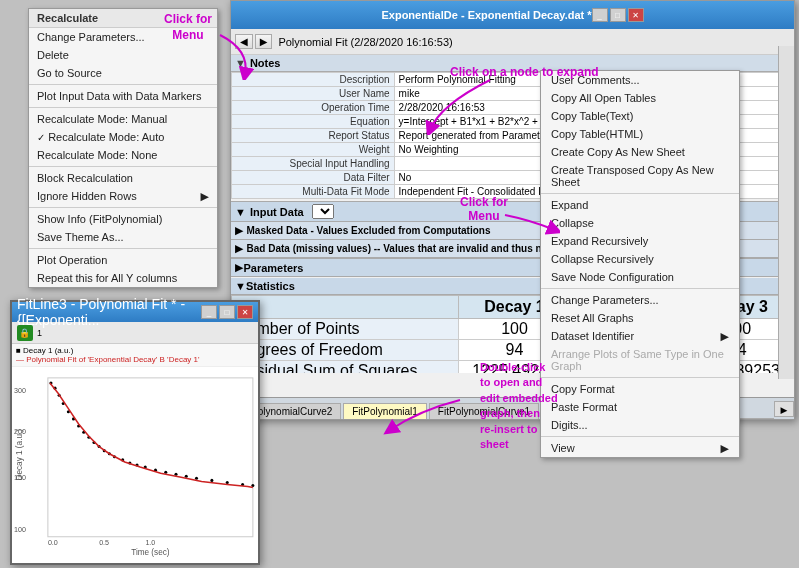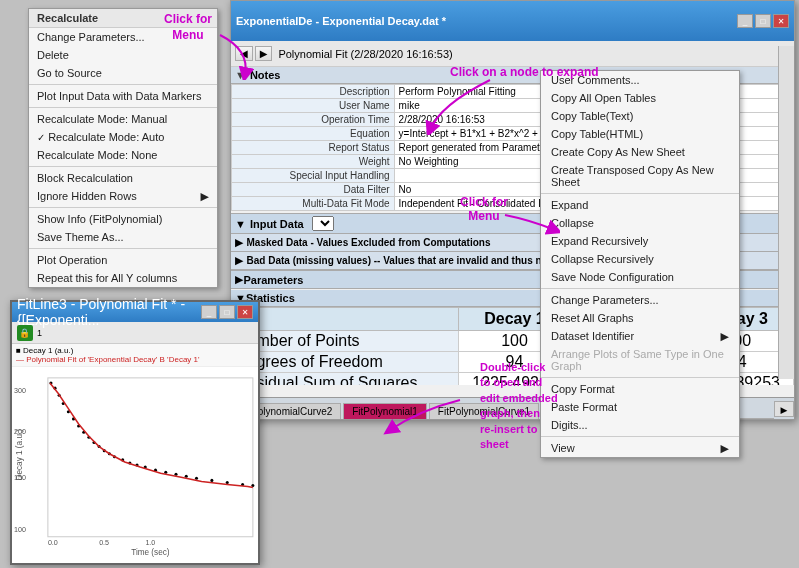--- a/index.html
+++ b/index.html
@@ -57,24 +57,24 @@
       width: 565px;
       height: 420px;
       background: #f0f0f0;
       border: 1px solid #999;
       box-shadow: 2px 2px 8px rgba(0,0,0,0.4);
       z-index: 50;
     }
     .window-titlebar {
       background: linear-gradient(to bottom, #4a9de0, #2e7cc4);
       color: white;
-      padding: 20px 5px;
+      padding: 14px 5px;
       display: flex;
       align-items: center;
-      justify-content: space-between;
+      justify-content: center;
       height: 22px;
     }
     .window-titlebar .title-text {
       font-size: 11px;
       font-weight: bold;
     }
     .titlebar-buttons {
       display: flex;
       gap: 2px;
     }
@@ -258,21 +258,21 @@
     .tab {
       padding: 2px 8px;
       border: 1px solid #aaa;
       border-bottom: none;
       background: #d0d0d0;
       cursor: pointer;
       font-size: 10px;
       margin-right: 2px;
     }
     .tab.active {
-      background: #be185d;
+      background: #fef9c3;
     }
     .scrollbar-v {
       position: absolute;
       right: 0;
       top: 45px;
       bottom: 40px;
       width: 16px;
       background: #e0e0e0;
       border-left: 1px solid #aaa;
     }

